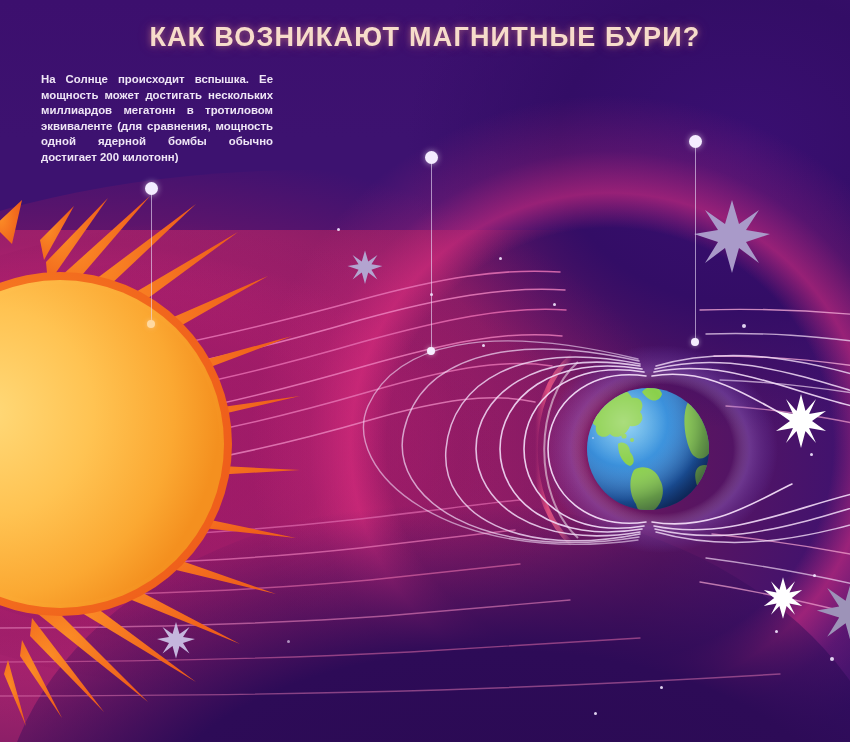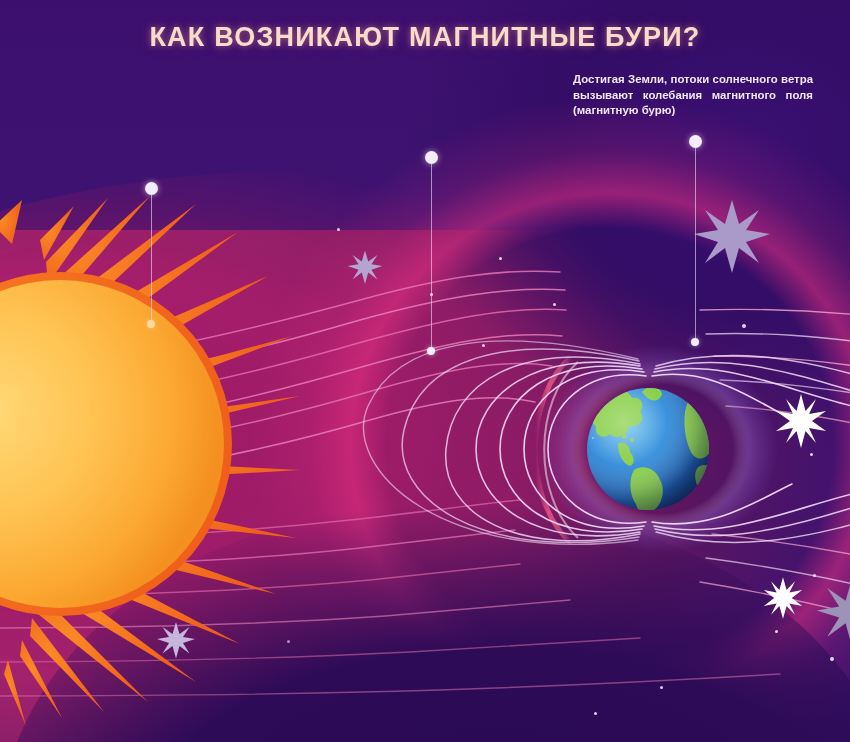--- a/index.html
+++ b/index.html
@@ -318,15 +318,15 @@
   <div class="dot-end orange" style="left:147px;top:320px;"></div>
 
   <div class="leader" style="left:431px;top:164px;height:188px;"></div>
   <div class="dot-top" style="left:425px;top:151px;"></div>
   <div class="dot-end" style="left:427px;top:347px;"></div>
 
   <div class="leader" style="left:695px;top:148px;height:194px;"></div>
   <div class="dot-top" style="left:689px;top:135px;"></div>
   <div class="dot-end" style="left:691px;top:338px;"></div>
 
-  <div class="callout c3">Достигая Земли, потоки солнечного ветра вызывают колебания магнитного поля (магнитную бурю)</div>
+  <div class="callout c1">На Солнце происходит вспышка. Ее мощность может достигать нескольких миллиардов мегатонн в тротиловом эквиваленте (для сравнения, мощность одной ядерной бомбы обычно достигает 200 килотонн)</div>
 
 </div>
 
 </body></html>

